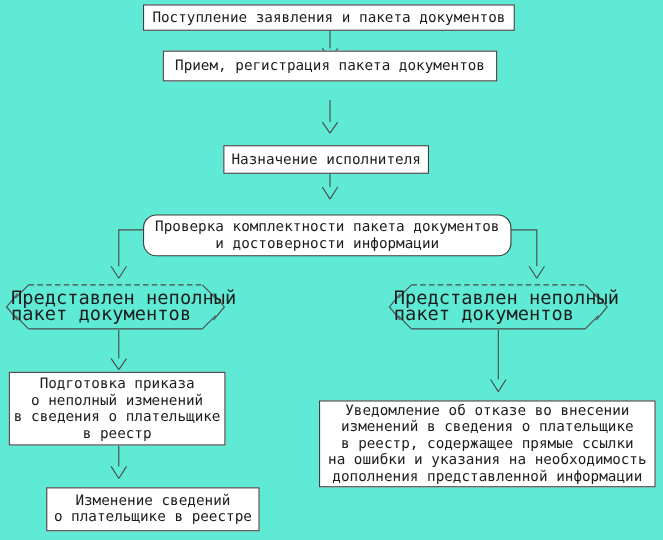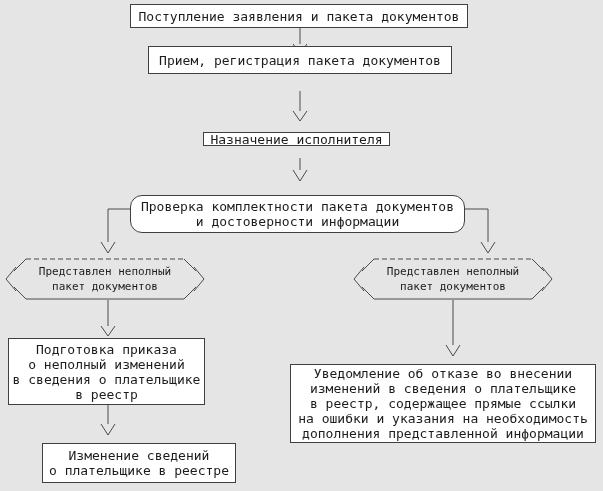--- a/index.html
+++ b/index.html
@@ -1,41 +1,40 @@
 <!DOCTYPE html>
 <html><head>
 <meta charset="utf-8">
 <style>
   html,body{margin:0;padding:0;background:#ffffff;}
   .canvas{
     position:relative;
     width:603px;height:491px;
-    background:#e5e5e5;
+    background:#5eead4;
     font-family:"DejaVu Sans Mono", monospace;
     color:#1c1c1c;
     overflow:hidden;
   }
   .node{
     position:absolute;
     box-sizing:border-box;
     border:1px solid #3f3f3f;
     background:#ffffff;
     font-size:13px;
     line-height:15px;
     text-align:center;
     display:flex;
     flex-direction:column;
     justify-content:center;
     white-space:nowrap;
   }
   .hex-text{
     position:absolute;
-    font-size:11px;
+    font-size:17px;
     line-height:15px;
-    text-align:center;
     white-space:nowrap;
   }
   .line{display:block;}
   svg.connectors{position:absolute;left:0;top:0;}
   svg.connectors path, svg.connectors line{
     stroke:#4a4a4a;stroke-width:1;fill:none;
   }
 </style>
 </head>
 <body>
@@ -94,21 +93,21 @@
   </svg>
 
   <div class="node" style="left:130px;top:4px;width:338px;height:24px;">
     <span class="line">Поступление заявления и пакета документов</span>
   </div>
 
   <div class="node" style="left:148px;top:46px;width:304px;height:28px;">
     <span class="line">Прием, регистрация пакета документов</span>
   </div>
 
-  <div class="node" style="left:203px;top:132px;width:187px;height:14px;">
+  <div class="node" style="left:203px;top:132px;width:187px;height:26px;">
     <span class="line">Назначение исполнителя</span>
   </div>
 
   <div class="node" style="left:130px;top:195px;width:335px;height:38px;border-radius:12px;">
     <span class="line">Проверка комплектности пакета документов</span>
     <span class="line">и достоверности информации</span>
   </div>
 
   <div class="hex-text" style="left:10px;top:264px;width:190px;">
     <span class="line">Представлен неполный</span>

